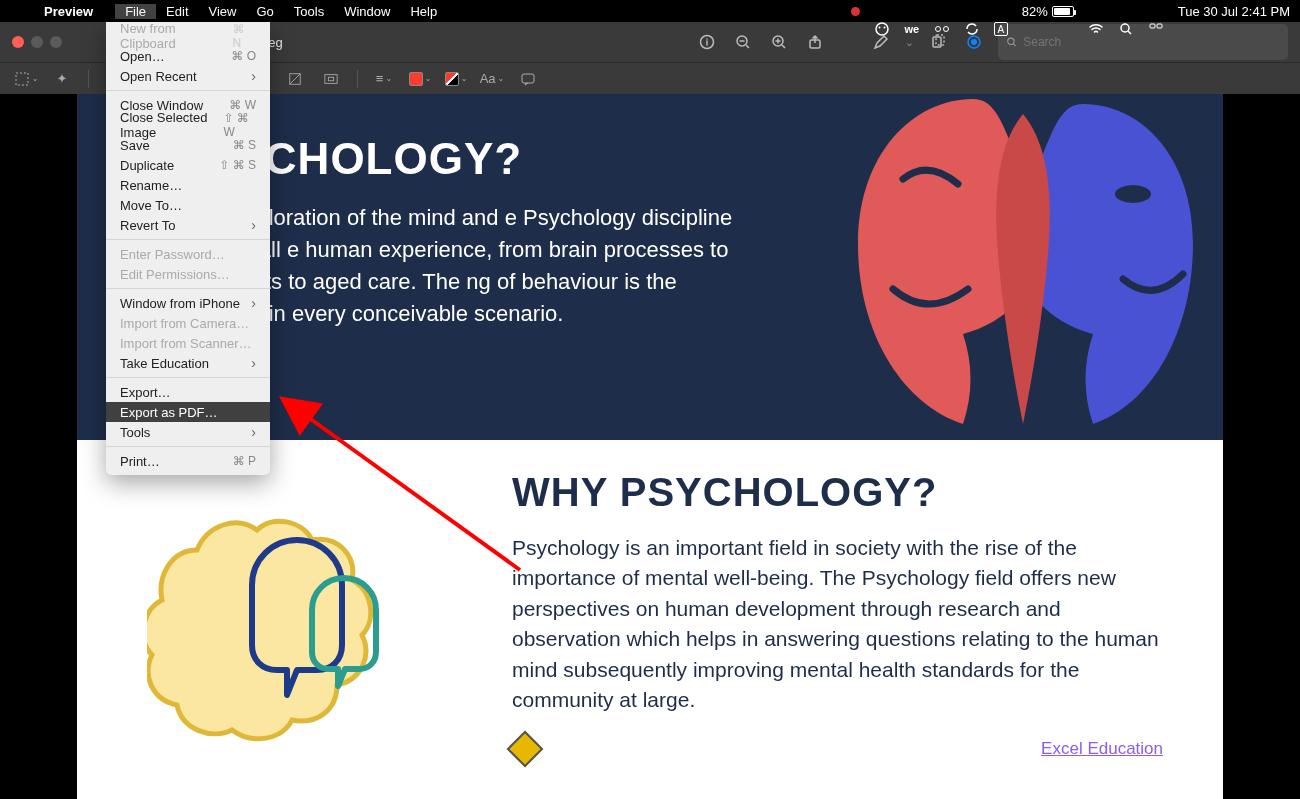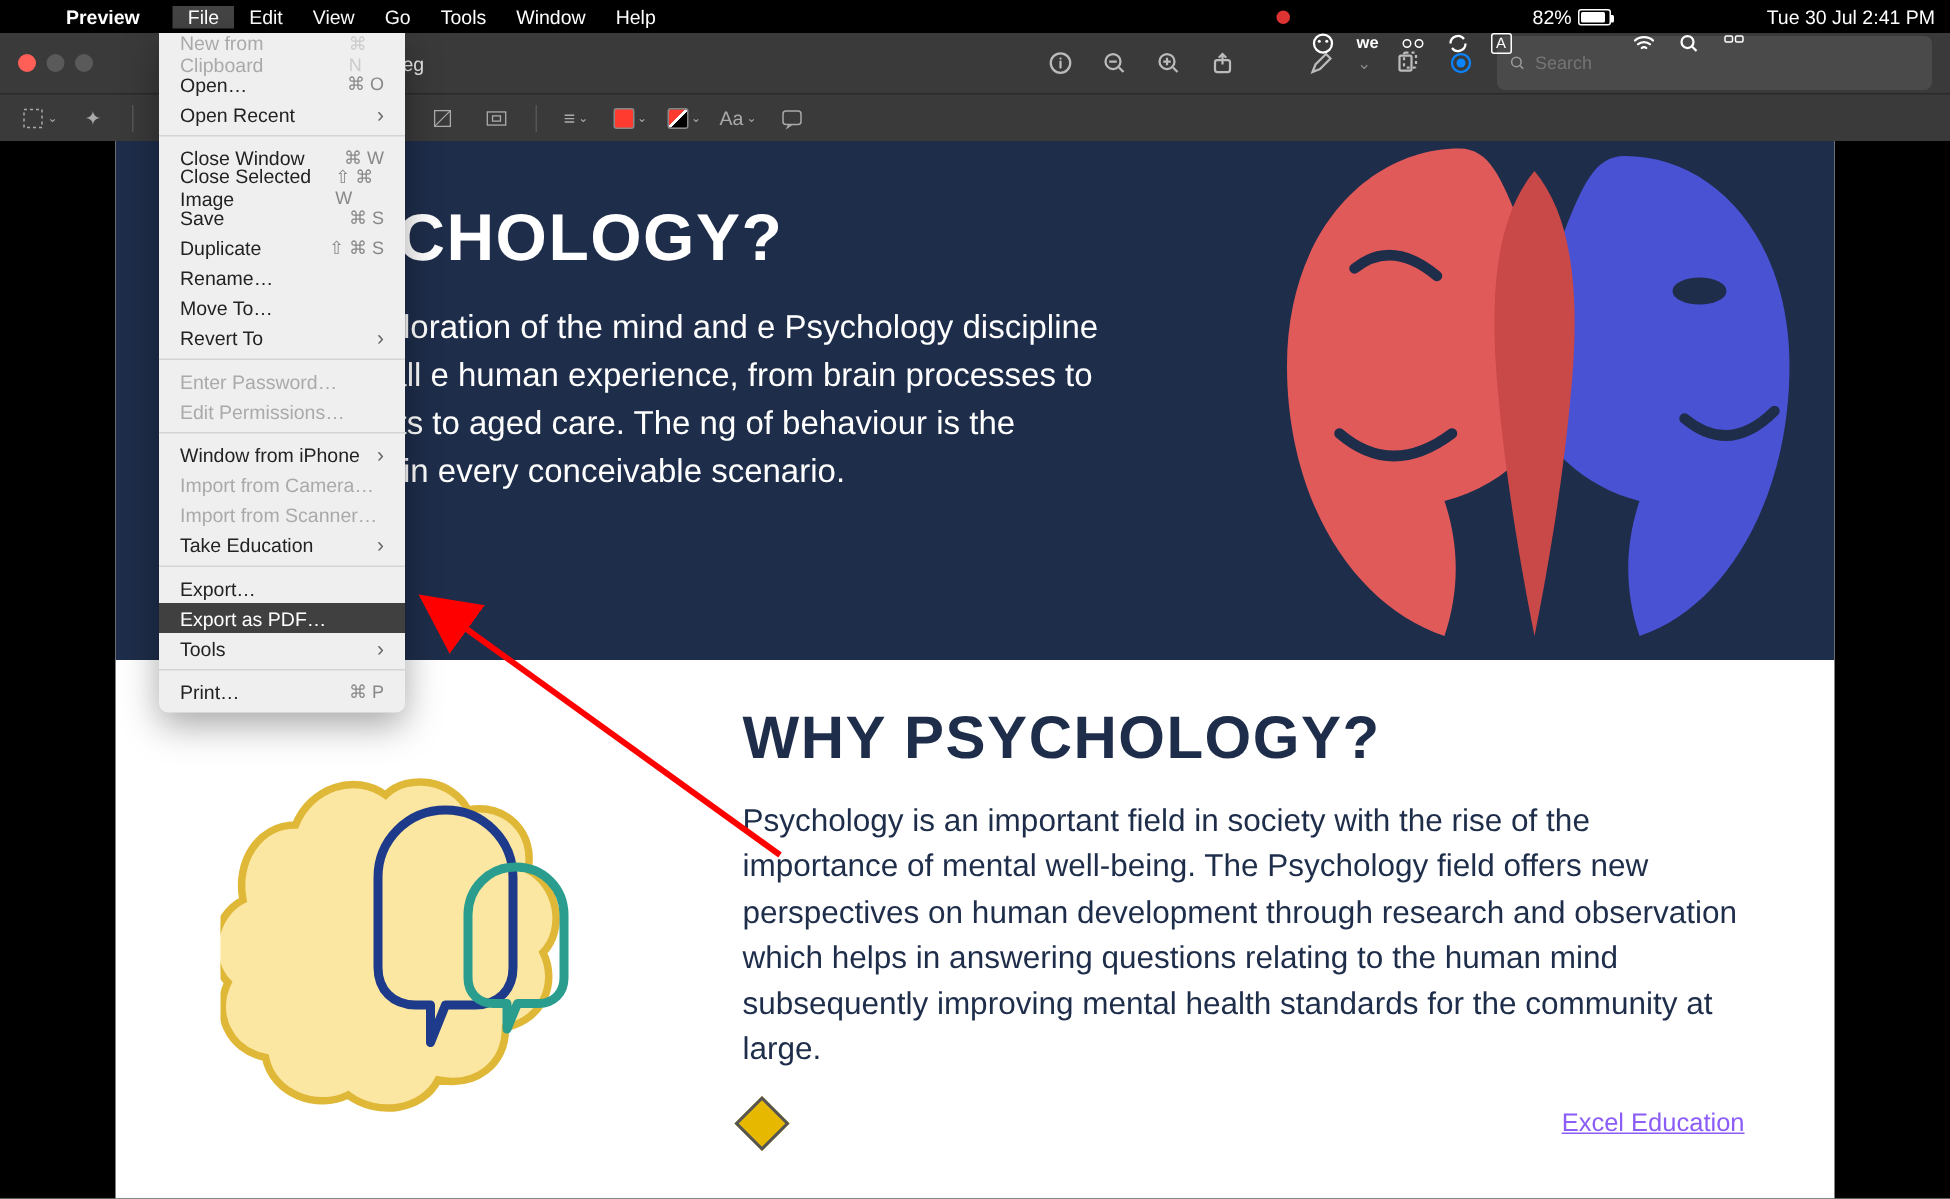--- a/index.html
+++ b/index.html
@@ -45,21 +45,21 @@
 
 .content { position: absolute; top: 94px; left: 0; right: 0; bottom: 0; background: #000; display: flex; justify-content: center; }
 .page { width: 1146px; height: 705px; background: #fff; position: relative; overflow: hidden; }
 
 .hero { background: #1e2d4a; height: 346px; width: 100%; position: relative; color: #fff; padding: 40px 0 0 40px; }
 .hero h1 { font-size: 44px; font-weight: 800; letter-spacing: 1px; margin-bottom: 18px; }
 .hero p { font-size: 22px; line-height: 1.45; max-width: 620px; }
 
 .faces { position: absolute; right: 20px; top: -10px; width: 380px; height: 360px; }
 
-.section2 { padding: 30px 60px 0 60px; display: flex; gap: 18px; }
+.section2 { padding: 30px 60px 0 60px; display: flex; gap: 35px; }
 .brain-wrap { width: 340px; flex-shrink: 0; display: flex; align-items: flex-start; justify-content: center; }
 .brain-svg { width: 320px; height: 290px; }
 .sec2-text { flex: 1; color: #1e2d4a; }
 .sec2-text h2 { font-size: 40px; font-weight: 800; letter-spacing: 1px; margin-bottom: 18px; }
 .sec2-text p { font-size: 21px; line-height: 1.45; }
 .edu { display: flex; align-items: center; gap: 8px; justify-content: space-between; margin-top: 20px; color: #8b5cf6; font-size: 17px; text-decoration: underline; }
 .edu-logo { width: 26px; height: 26px; background: #e6b800; transform: rotate(45deg); border: 2px solid #555; }
 
 
 .dropdown { position: absolute; top: 22px; left: 106px; width: 164px; background: #efefef; border-radius: 0 0 6px 6px; box-shadow: 0 8px 24px rgba(0,0,0,0.35); font-size: 13px; color: #222; padding: 4px 0; z-index: 100; }

